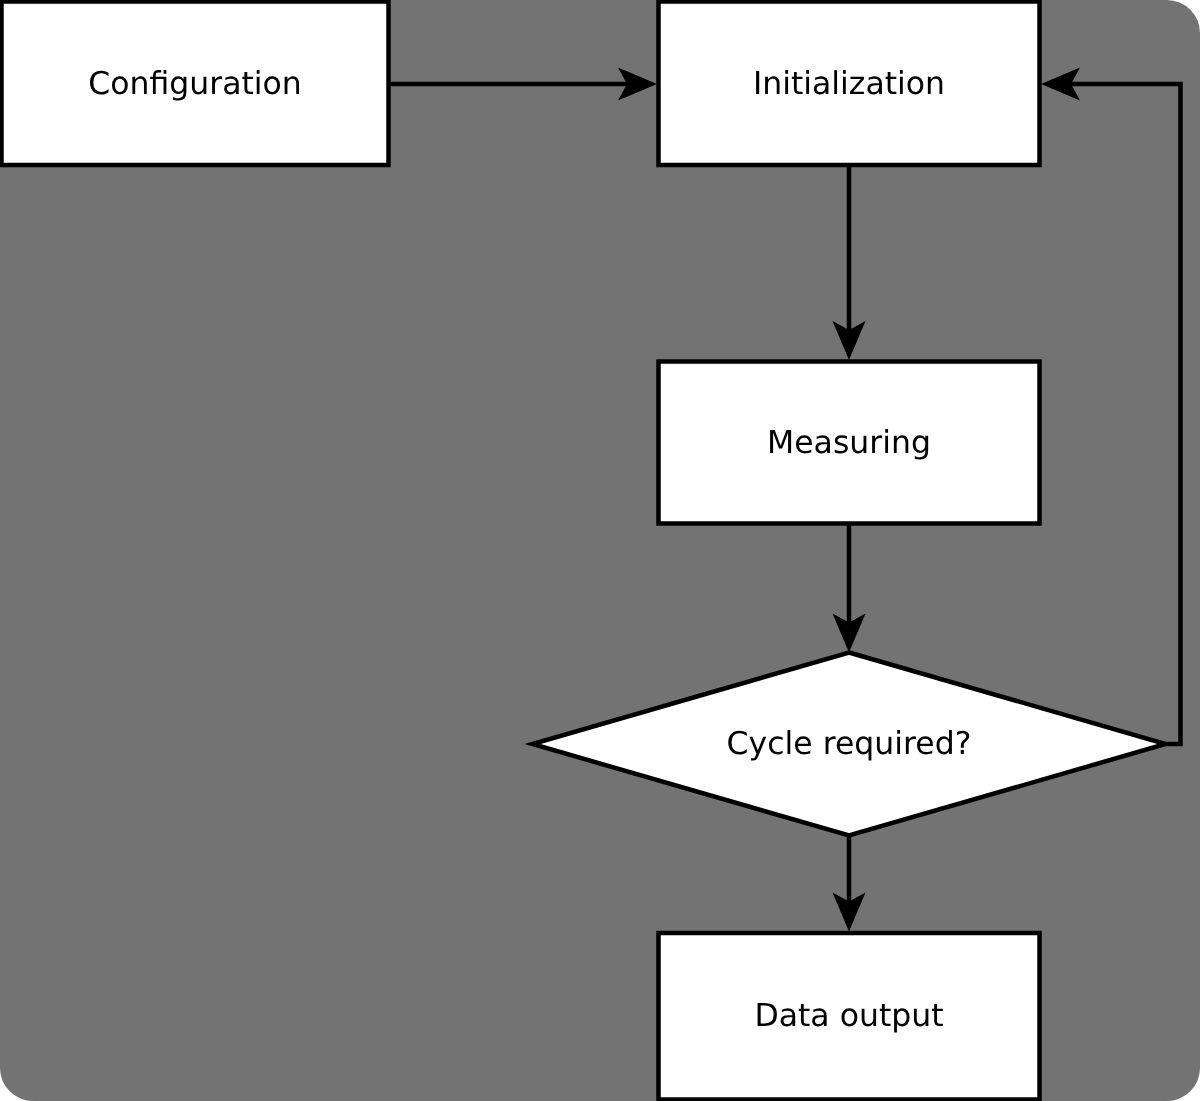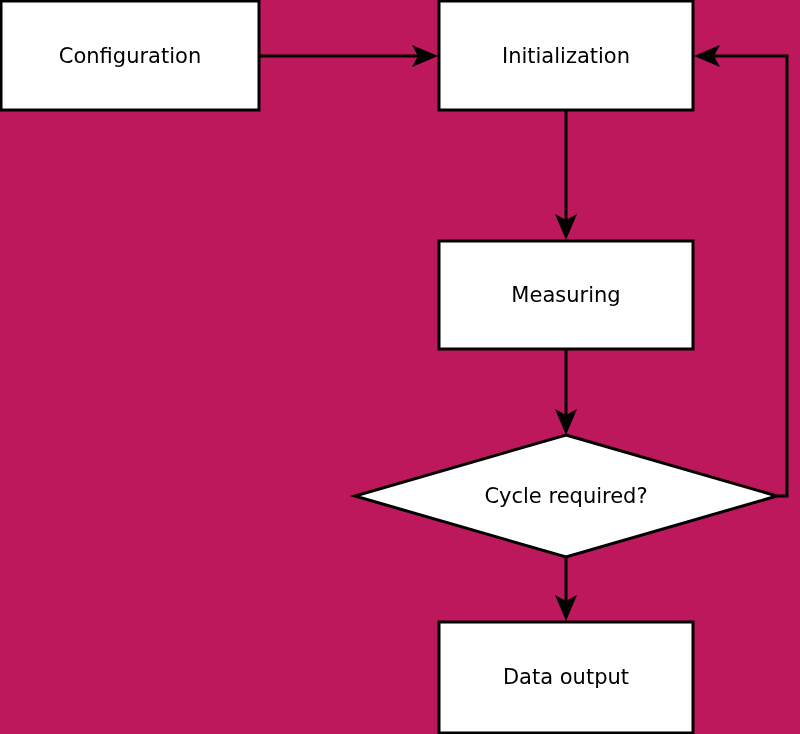--- a/index.html
+++ b/index.html
@@ -10,21 +10,22 @@
   body {
     width: 800px;
     height: 734px;
     overflow: hidden;
     font-family: "DejaVu Sans", sans-serif;
   }
   #flow-root {
     position: relative;
     width: 800px;
     height: 734px;
-    background: #be185d;
+    background: #737373;
+    border-radius: 22px;
   }
   svg.flow-canvas {
     position: absolute;
     top: 0;
     left: 0;
     width: 800px;
     height: 734px;
     display: block;
   }
   .node-shape {

